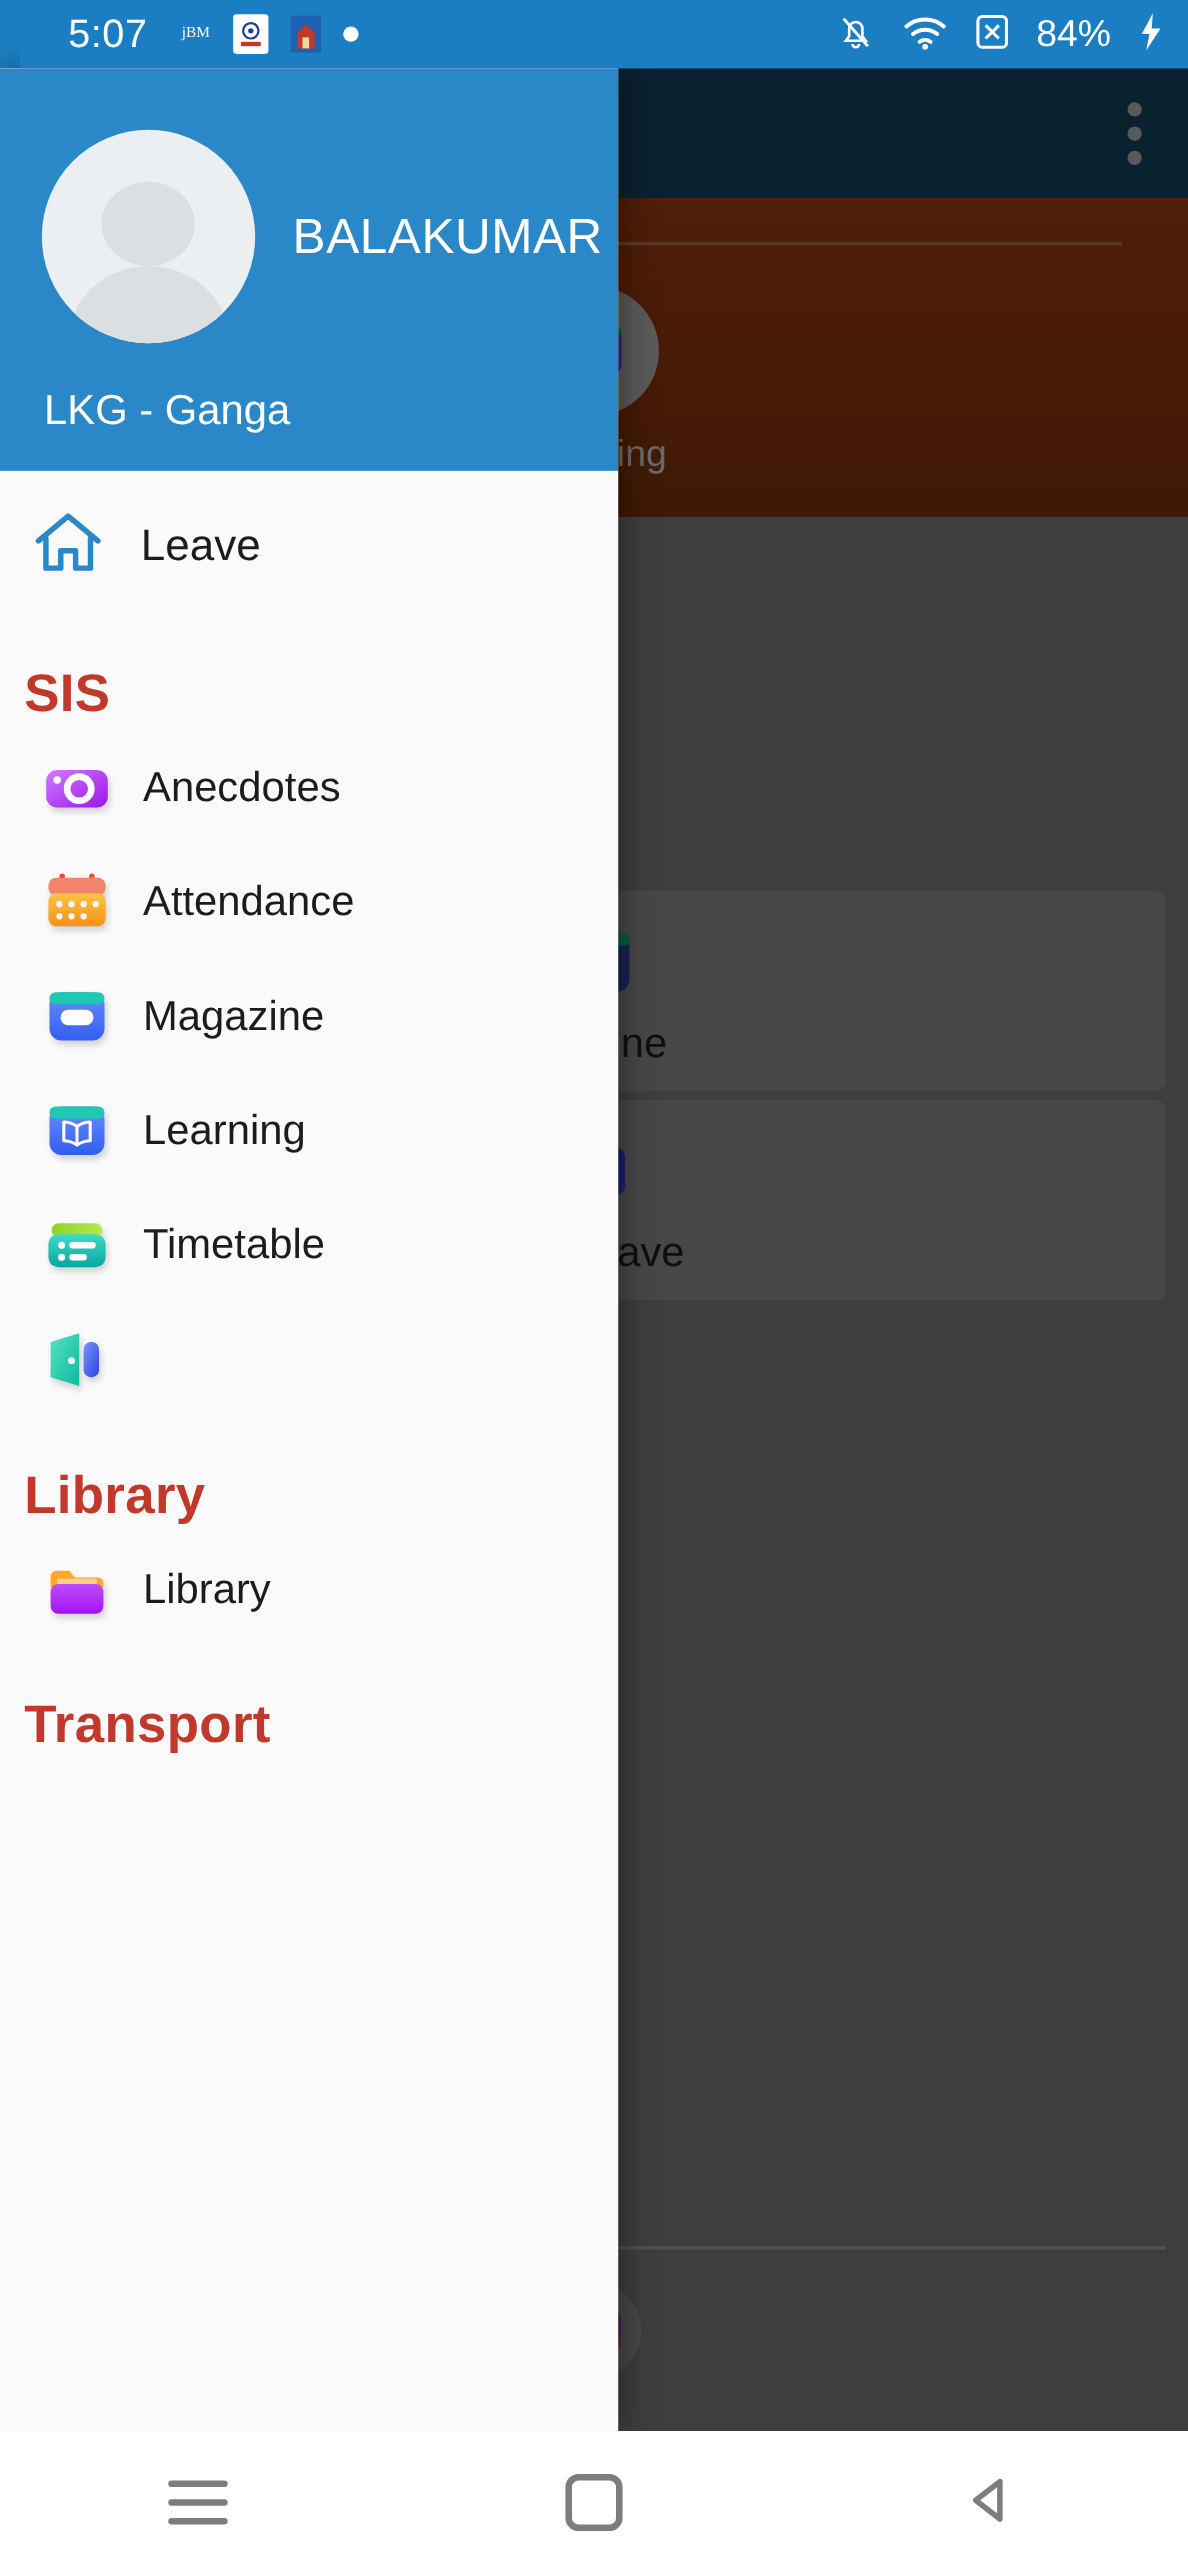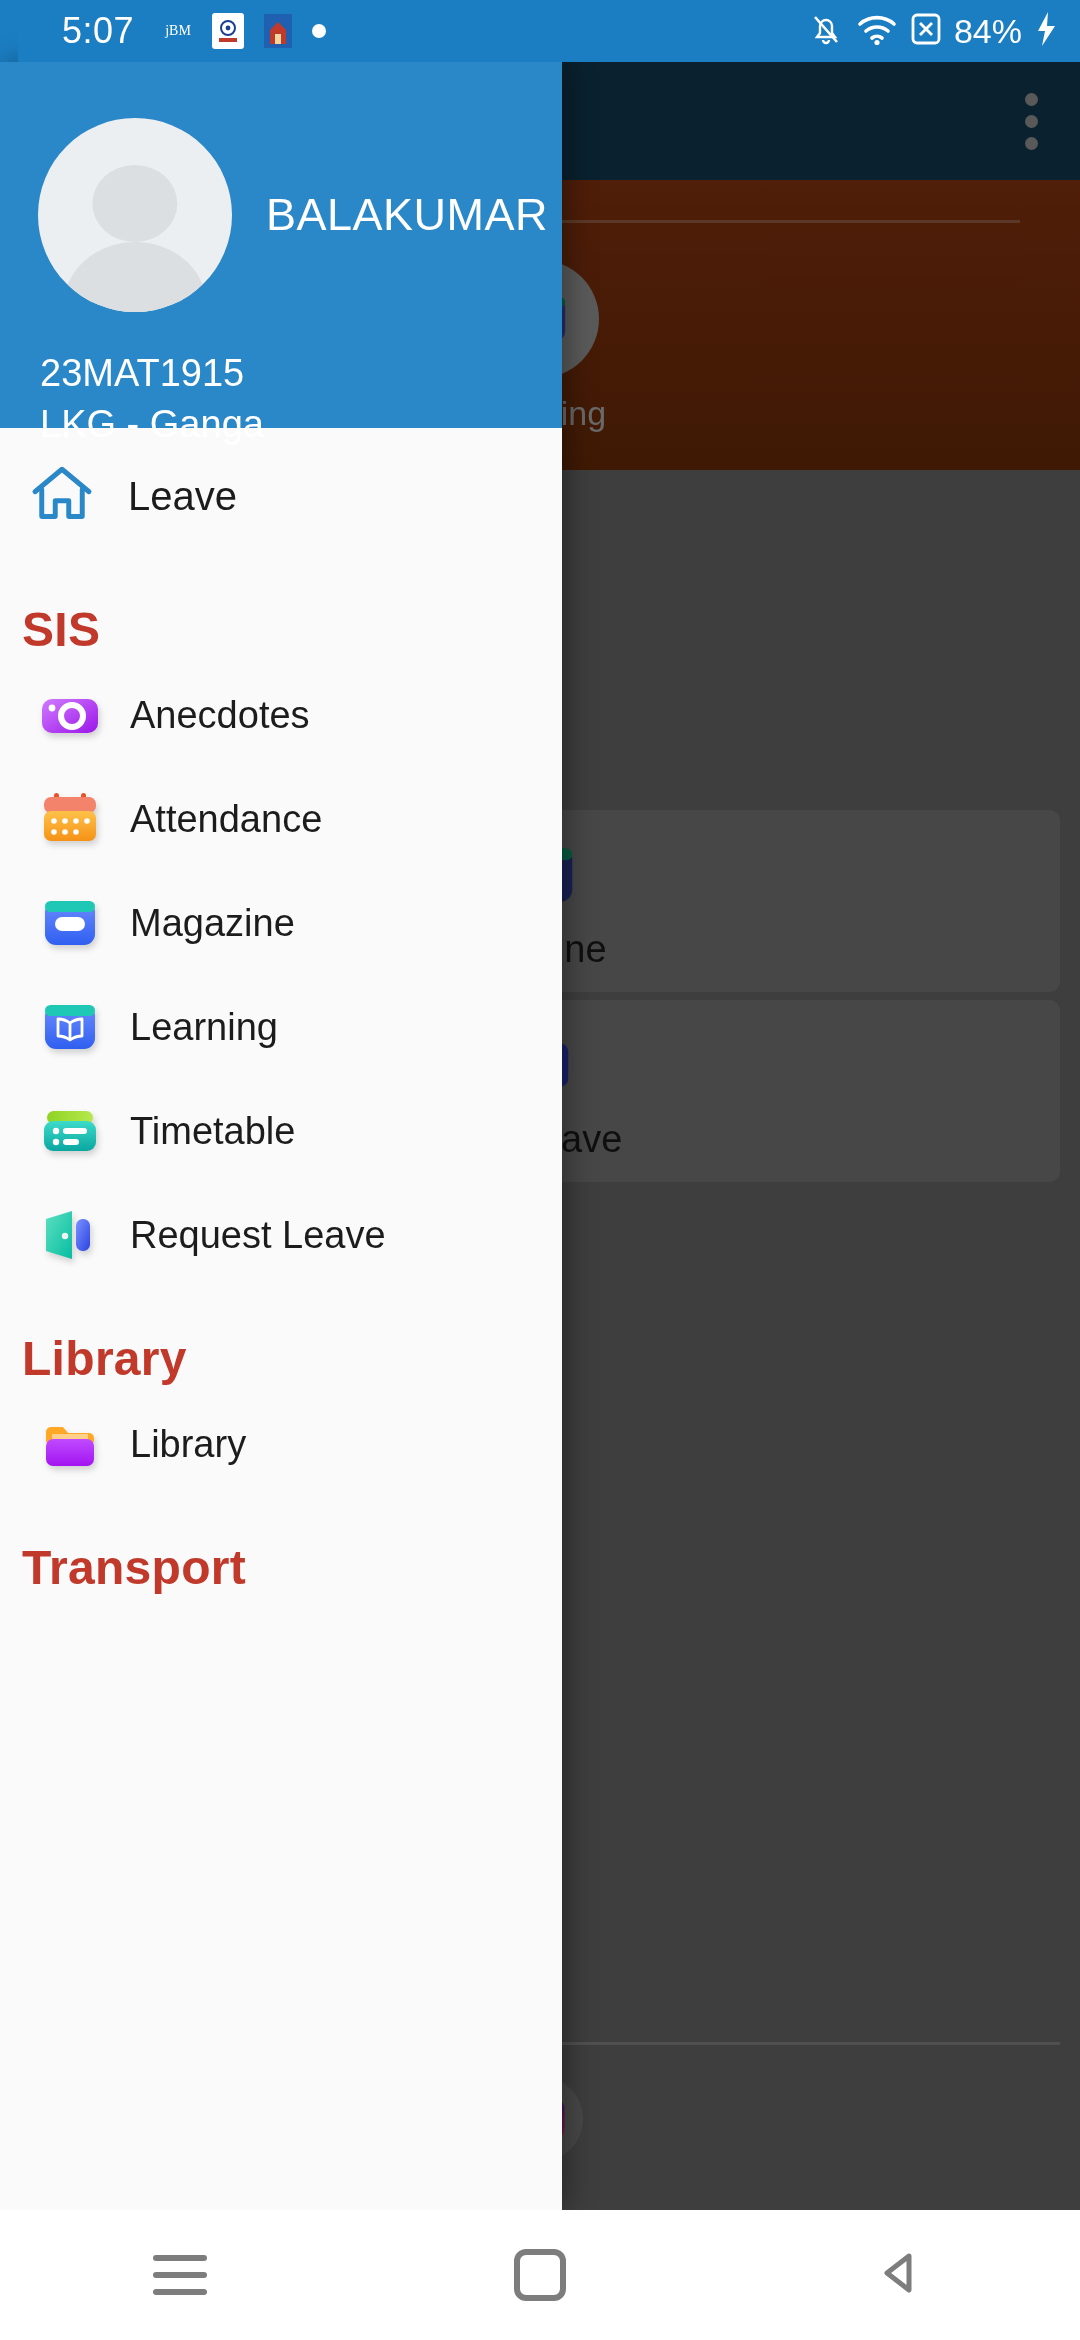--- a/index.html
+++ b/index.html
@@ -88,21 +88,21 @@
   .sb-left-icons { display:flex; align-items:center; gap:18px; margin-left:28px; }
   .sb-app-icon {
     width:32px; height:36px; border-radius:3px;
     display:flex; align-items:center; justify-content:center;
     font-size:9px; line-height:1; overflow:hidden;
   }
   .sb-app-jbm { color:#fff; font-family:"Liberation Serif",serif; font-size:14px; text-align:center; }
   .sb-app-white { background:#fff; }
   .sb-dot { width:14px; height:14px; border-radius:50%; background:#ffffff; }
   .sb-spacer { flex:1; }
-  .sb-right { display:flex; align-items:center; gap:12px; }
+  .sb-right { display:flex; align-items:center; gap:24px; }
   .sb-battery-text { font-size:34px; }
 
   
   #scrim-overlay {
     position:absolute; top:62px; left:0; right:0; bottom:130px;
     background:rgba(0,0,0,0.42); z-index:20;
   }
 
   
   #drawer {
@@ -252,21 +252,20 @@
 
     <div class="drawer-header">
       <div class="dh-row">
         <div class="avatar">
           <div class="head"></div>
           <div class="body"></div>
         </div>
         <div class="dh-name">BALAKUMAR MK</div>
       </div>
       <div class="dh-meta">
-        <div>23MAT1915</div>
         <div>LKG - Ganga</div>
       </div>
     </div>
 
     <div class="drawer-body">
 
       <div class="nav-home">
         <span>
           <svg width="72" height="72" viewBox="0 0 64 64">
             <path d="M8 30 L32 10 L56 30" fill="none" stroke="#2a87c8" stroke-width="4.4" stroke-linecap="round" stroke-linejoin="round"></path>
@@ -388,21 +387,20 @@
             <linearGradient id="gpanel" x1="0" y1="0" x2="1" y2="1">
               <stop offset="0%" stop-color="#7c93ff"></stop>
                   <stop offset="100%" stop-color="#2a43e0"></stop>
             </linearGradient>
               </defs>
             <path d="M8 16 L34 8 L34 56 L8 48 Z" fill="url(#gdoor)"></path>
             <circle cx="27" cy="33" r="3.2" fill="#f2f2f2"></circle>
             <rect x="38" y="16" width="14" height="32" rx="6.5" fill="url(#gpanel)"></rect>
           </svg>
         </span>
-        <span class="nav-item-label">Request Leave</span>
       </div>
 
       <div class="section-title tight">Library</div>
 
       <div class="nav-item">
         <span class="icon-tile">
           <svg width="64" height="64" viewBox="0 0 64 64">
             <defs>
                 <linearGradient id="gfolder" x1="0" y1="0" x2="0" y2="1">
               <stop offset="0%" stop-color="#c04bff"></stop>

